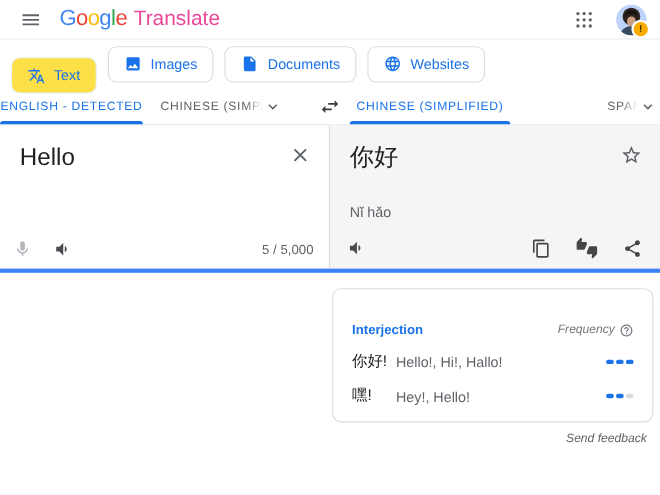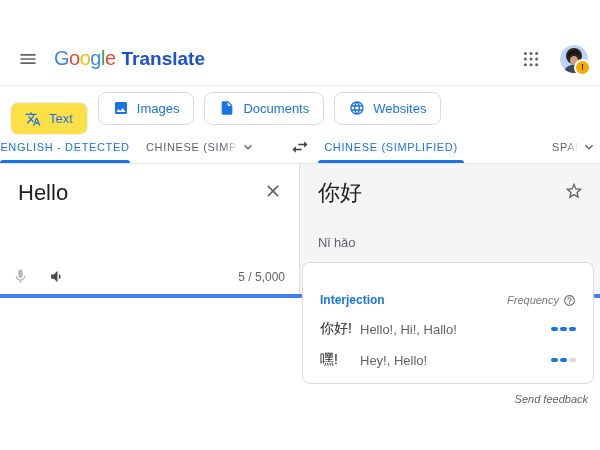--- a/index.html
+++ b/index.html
@@ -1,25 +1,25 @@
 <!DOCTYPE html>
 <html><head>
 <meta charset="utf-8">
 <style>
   html,body{margin:0;padding:0;}
   body{width:600px;height:450px;background:#fff;font-family:"Liberation Sans","DejaVu Sans",sans-serif;-webkit-font-smoothing:antialiased;}
   .app{position:relative;width:600px;height:450px;background:#fff;overflow:hidden;}
 
   
-  .header{height:54px;display:flex;align-items:center;justify-content:space-between;border-bottom:1px solid #ebedef;padding:0 12px;box-sizing:border-box;margin-top:32px;}
+  .header{height:36px;display:flex;align-items:center;justify-content:space-between;border-bottom:1px solid #ebedef;padding:0 12px;box-sizing:border-box;}
   .h-left{display:flex;align-items:center;gap:10px;}
   .icon-btn{background:none;border:none;padding:6px;cursor:pointer;display:flex;align-items:center;justify-content:center;color:#5f6368;}
   .logo{display:flex;align-items:baseline;gap:6px;cursor:pointer;}
   .logo-google{font-size:20px;font-weight:500;letter-spacing:-0.5px;}
-  .logo-product{font-size:19px;color:#1d4ed8;font-weight:bold;}
+  .logo-product{font-size:19px;color:#ec4899;}
   .h-right{display:flex;align-items:center;gap:14px;}
   .avatar{position:relative;width:28px;height:28px;border-radius:50%;cursor:pointer;}
   .avatar svg{display:block;border-radius:50%;}
   .avatar .badge{position:absolute;right:-3px;bottom:-3px;width:13px;height:13px;border-radius:50%;background:#f9ab00;border:2px solid #fff;color:#3c2f00;font-size:9px;font-weight:bold;line-height:13px;text-align:center;}
 
   
   .chips{height:44px;display:flex;align-items:center;gap:10px;padding:0 10px;}
   .chip{display:flex;align-items:center;gap:8px;height:33px;padding:0 14px;border:1px solid #dadce0;border-radius:8px;background:#fff;color:#1a73e8;font-size:13px;font-weight:500;cursor:pointer;font-family:inherit;}
   .chip.selected{background:#fde047;border-color:#e8f0fe;margin-top:21px;}
   .chip svg{flex:none;}

